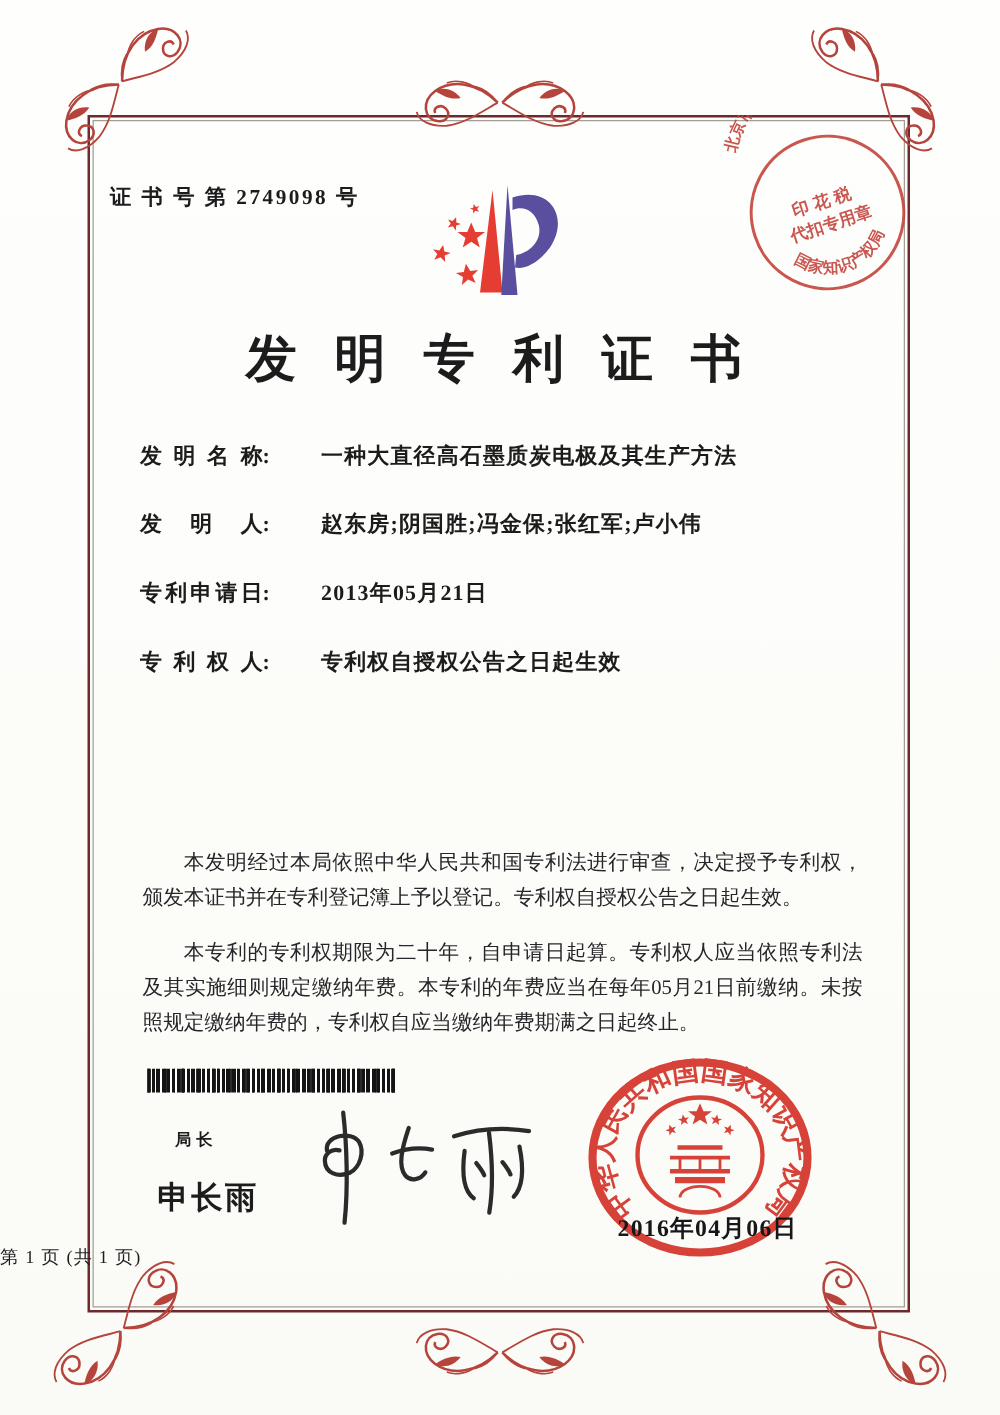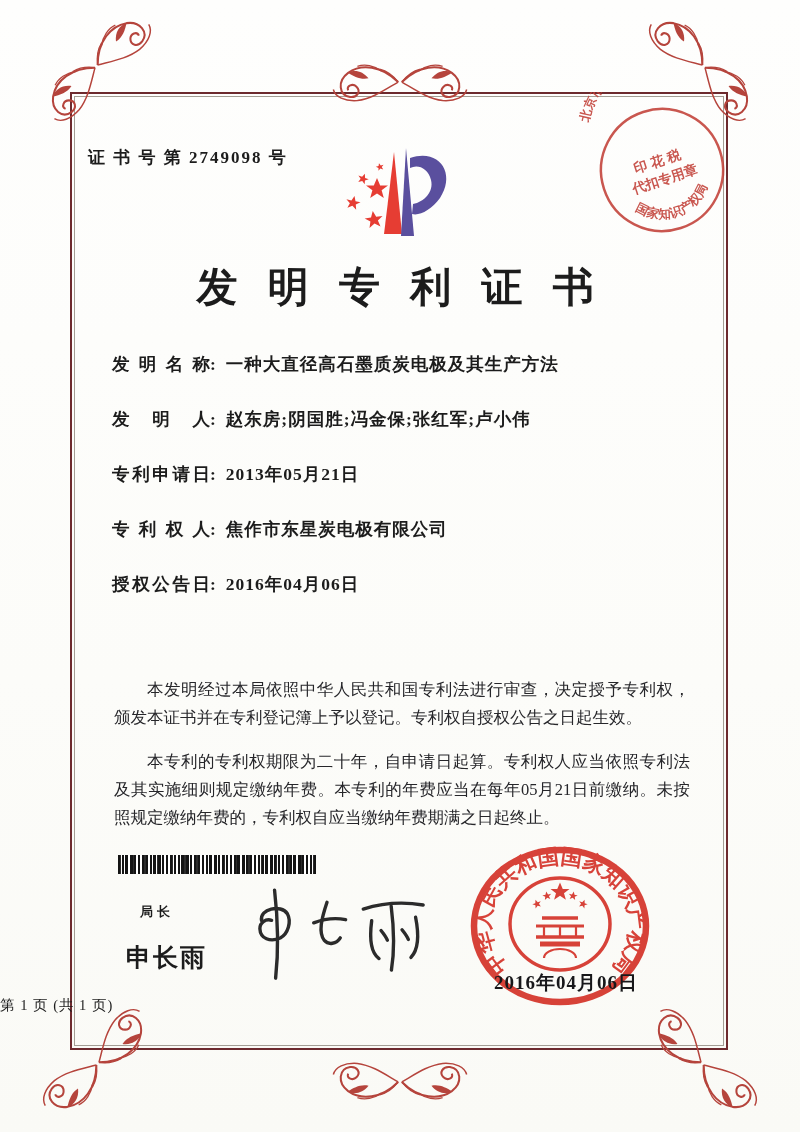--- a/index.html
+++ b/index.html
@@ -27,21 +27,21 @@
   .cert-no{position:absolute;left:88px;top:146px;font-size:17px;letter-spacing:2px;font-weight:600;}
   .logo{position:absolute;left:332px;top:136px;width:160px;height:112px;}
   .stamp{position:absolute;left:578px;top:92px;width:168px;height:160px;opacity:.88;}
   .title{position:absolute;left:0;top:260px;width:100%;text-align:center;
     font-size:41px;font-weight:bold;letter-spacing:10px;}
   
   .fields{position:absolute;left:112px;top:352px;width:570px;font-size:17.5px;font-weight:600;}
   .frow{margin-bottom:30px;line-height:25px;white-space:nowrap;}
   .flabel{display:inline-block;width:98px;text-align:justify;text-align-last:justify;}
   .fcolon{display:inline-block;margin-right:10px;}
-  .fvalue{letter-spacing:1px;}
+  .fvalue{letter-spacing:1px;margin-left:31px;}
   
   .paras{position:absolute;left:98px;top:660px;width:608px;font-size:16.5px;
     line-height:28px;text-align:justify;color:#26262a;}
   .paras p{margin:16px;text-indent:2em;}
   
   .barcode{position:absolute;left:118px;top:855px;width:198px;height:19px;background-color:#fff;
     background-image:
       repeating-linear-gradient(90deg,#141414 0 2px,transparent 2px 4px),
       repeating-linear-gradient(90deg,#141414 0 1px,transparent 1px 7px),
       repeating-linear-gradient(90deg,#2c2c2c 0 3px,transparent 3px 13px);}
@@ -145,24 +145,21 @@
     <div class="frow">
       <span class="flabel">发明名称</span><span class="fcolon">:</span><span class="fvalue">一种大直径高石墨质炭电极及其生产方法</span>
     </div>
     <div class="frow">
       <span class="flabel">发明人</span><span class="fcolon">:</span><span class="fvalue">赵东房;阴国胜;冯金保;张红军;卢小伟</span>
     </div>
     <div class="frow">
       <span class="flabel">专利申请日</span><span class="fcolon">:</span><span class="fvalue">2013年05月21日</span>
     </div>
     <div class="frow">
-      <span class="flabel">专利权人</span><span class="fcolon">:</span><span class="fvalue">焦作市东星炭电极有限公司</span>
-    </div>
-    <div class="frow">
-      <span class="flabel">授权公告日</span><span class="fcolon">:</span><span class="fvalue">2016年04月06日</span>
+      <span class="flabel">专利权人</span><span class="fcolon">:</span><span class="fvalue">专利权自授权公告之日起生效</span>
     </div>
   </div>
 
   <div class="paras">
     <p>本发明经过本局依照中华人民共和国专利法进行审查，决定授予专利权，颁发本证书并在专利登记簿上予以登记。专利权自授权公告之日起生效。</p>
     <p>本专利的专利权期限为二十年，自申请日起算。专利权人应当依照专利法及其实施细则规定缴纳年费。本专利的年费应当在每年05月21日前缴纳。未按照规定缴纳年费的，专利权自应当缴纳年费期满之日起终止。</p>
   </div>
 
   <div class="barcode"></div>
 

